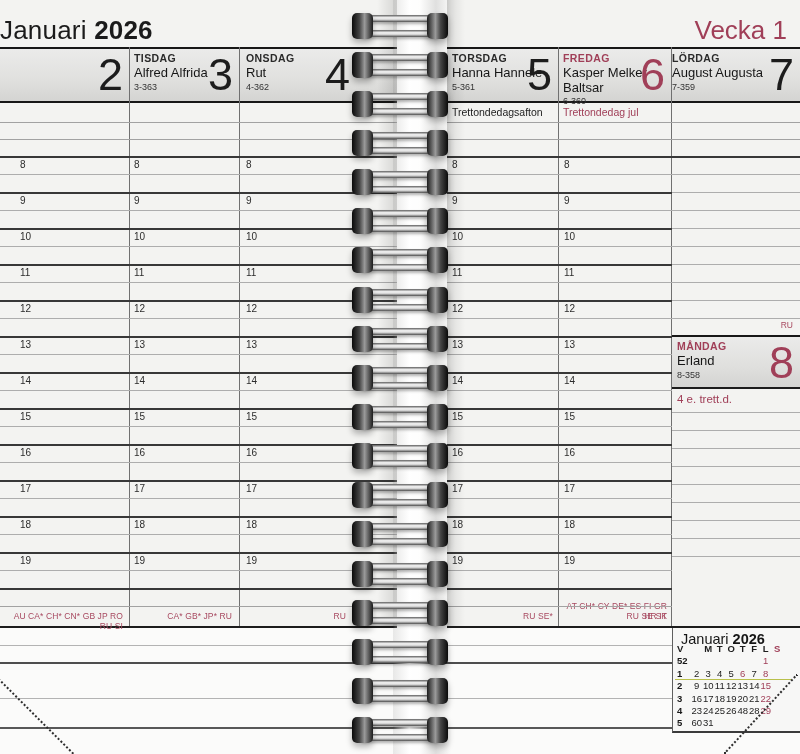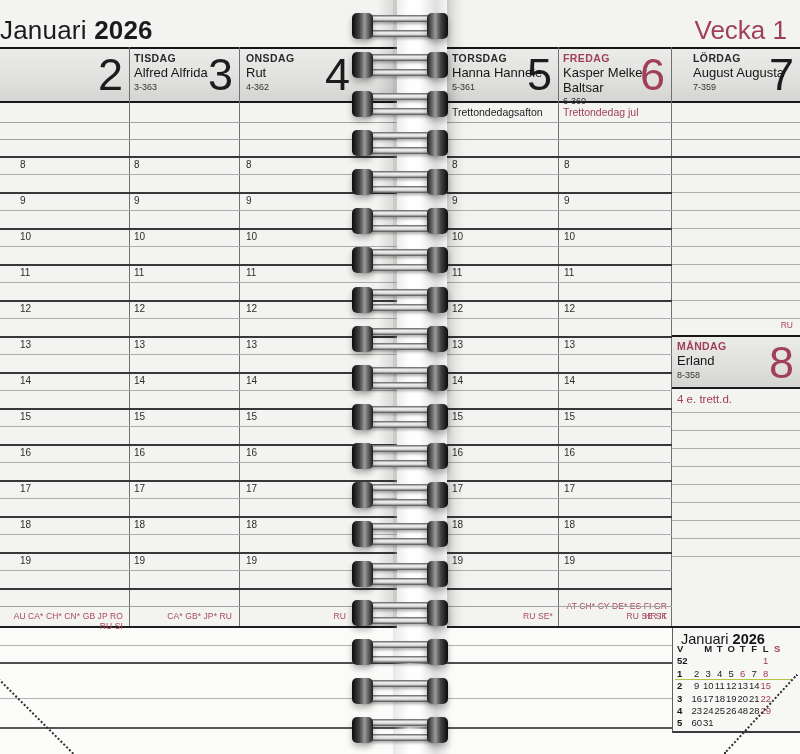--- a/index.html
+++ b/index.html
@@ -236,21 +236,21 @@
     </div>
     <div class="daycell" style="left:112px;width:113px">
       <div class="dh-texts" style="margin-left:4px">
         <div class="dh-name accent">FREDAG</div>
         <div class="dh-person">Kasper Melker Baltsar</div>
         <div class="dh-doy">6-360</div>
       </div>
       <div class="dh-num accent" style="right:8px">6</div>
     </div>
     <div class="daycell" style="left:225px;width:128px">
-      <div class="dh-texts" style="margin-left:21px">
+      <div class="dh-texts" style="margin-left:0">
         <div class="dh-name">LÖRDAG</div>
         <div class="dh-person">August Augusta</div>
         <div class="dh-doy">7-359</div>
       </div>
       <div class="dh-num" style="right:7px">7</div>
     </div>
 
     <div class="vdiv" style="left:111px"></div>
     <div class="vdiv" style="left:224px"></div>
 

